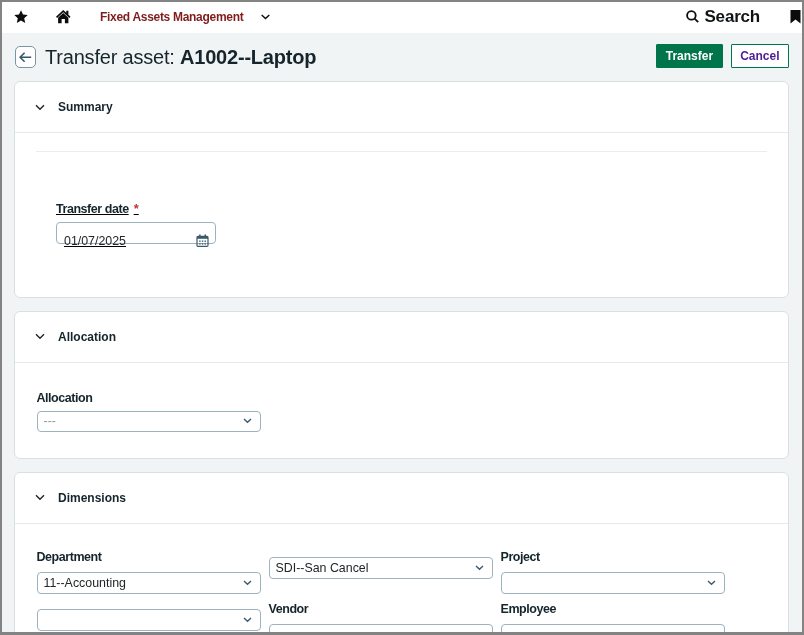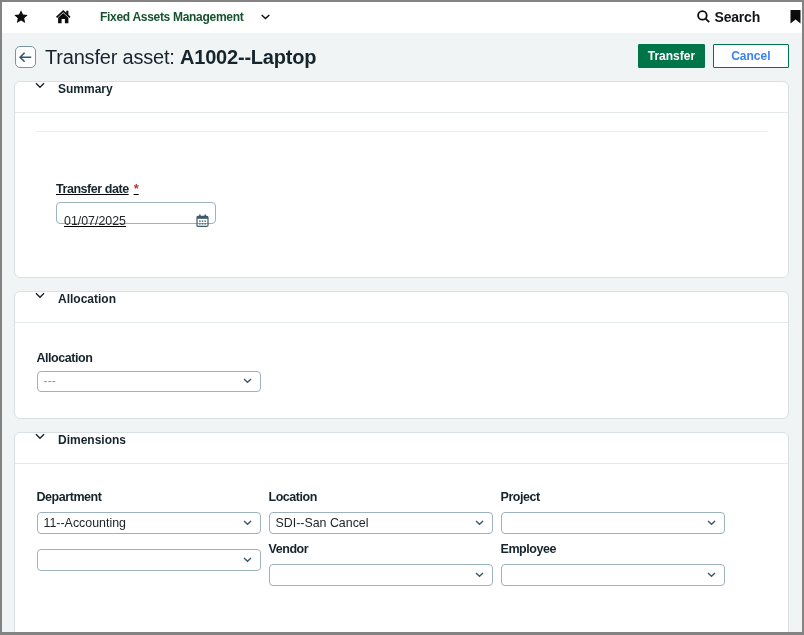--- a/index.html
+++ b/index.html
@@ -14,27 +14,27 @@
   }
   
   .topbar {
     height:31px; background:#ffffff;
     display:flex; align-items:center;
     padding:0 1px 2px 0;
   }
   .topbar .star-btn { margin-left:12px; width:14px; height:14px; display:flex; align-items:center; justify-content:center; }
   .topbar .home-btn { margin-left:26.5px; width:16.5px; height:15px; display:flex; align-items:center; justify-content:center; }
   .topbar .app-name {
-    margin-left:29px; font-size:12px; font-weight:700; color:#14532d; letter-spacing:-0.3px;
+    margin-left:29px; font-size:12px; font-weight:700; color:#7f1d1d; letter-spacing:-0.3px;
   }
   .topbar .app-caret { margin-left:18px; display:flex; align-items:center; }
   .topbar .spacer { flex:1; }
   .topbar .search {
     display:flex; align-items:center; gap:5px;
-    font-size:14px; font-weight:700; color:#111417; letter-spacing:-0.2px;
+    font-size:17px; font-weight:700; color:#111417; letter-spacing:-0.2px;
   }
   .topbar .bookmark-btn { margin-left:30px; margin-right:0; display:flex; align-items:center; }
   
   .pageheader {
     height:43px; background:#f1f4f5;
     display:flex; align-items:center;
     padding:5px 13.5px 0 12.5px;
   }
   .back-btn {
     width:21.5px; height:21.5px; flex:0 0 auto;
@@ -45,30 +45,30 @@
   }
   .page-title { margin-left:9px; font-size:20px; letter-spacing:-0.2px; color:#16242c; font-weight:400; white-space:nowrap; }
   .page-title b { font-weight:700; }
   .pageheader .spacer { flex:1; }
   .btn {
     height:24.5px; border-radius:1px; margin-top:-2.5px; font-family:inherit;
     font-size:12px; font-weight:700; cursor:pointer;
     display:inline-flex; align-items:center; justify-content:center;
   }
   .btn-primary { background:#00754a; color:#ffffff; border:1px solid #00754a; padding:0 9px; }
-  .btn-secondary { background:#ffffff; color:#3b82f6; border:1px solid #00754a; padding:0 17px; margin-left:8px; }
+  .btn-secondary { background:#ffffff; color:#4c1d95; border:1px solid #00754a; padding:0 8px; margin-left:8px; }
   
   .content { padding:5px 13px 0 12px; }
   .card {
     background:#fff; border:1px solid #d9e0e4; border-radius:6px;
     margin-bottom:13px; overflow:hidden;
   }
   .card-header {
-    height:31px; border-bottom:1px solid #e4e9ec;
-    display:flex; align-items:flex-start; padding-left:20px;
+    height:51px; border-bottom:1px solid #e4e9ec;
+    display:flex; align-items:center; padding-left:20px;
   }
   .card-header .sec-caret { display:flex; align-items:center; cursor:pointer; }
   .card-header .sec-title { margin-left:13px; font-size:12px; font-weight:700; color:#16242c; }
   
   .sum-divider { height:1px; background:#e9edf0; margin:18px 21px 0 21px; }
   .sum-note { margin:21px 40px 0 41px; font-size:12px; color:#212629; line-height:15px; letter-spacing:-0.15px; }
   .field-label { font-size:12.5px; font-weight:700; color:#16242c; line-height:15px; letter-spacing:-0.45px; }
   .req { color:#c03538; font-weight:700; margin-left:5px; font-size:13px; letter-spacing:0; }
   .sum-field { margin:47px 0 8px 41px;text-decoration:underline; }
   .date-wrap {
@@ -233,21 +233,20 @@
       <span class="sel-value">11--Accounting</span>
       <span class="sel-caret">
         <svg width="9" height="6" viewBox="0 0 9 6">
                     <path d="M1 1 L4.5 4.3 L8 1" fill="none" stroke="#3d5a6b" stroke-width="1.4"></path>
                   </svg>
       </span>
     </div>
   </div>
 
   <div class="dim-field">
-    <div class="field-label">Location</div>
     <div class="select">
       <span class="sel-value">SDI--San Cancel</span>
       <span class="sel-caret">
         <svg width="9" height="6" viewBox="0 0 9 6">
                     <path d="M1 1 L4.5 4.3 L8 1" fill="none" stroke="#3d5a6b" stroke-width="1.4"></path>
                   </svg>
       </span>
     </div>
   </div>
 

